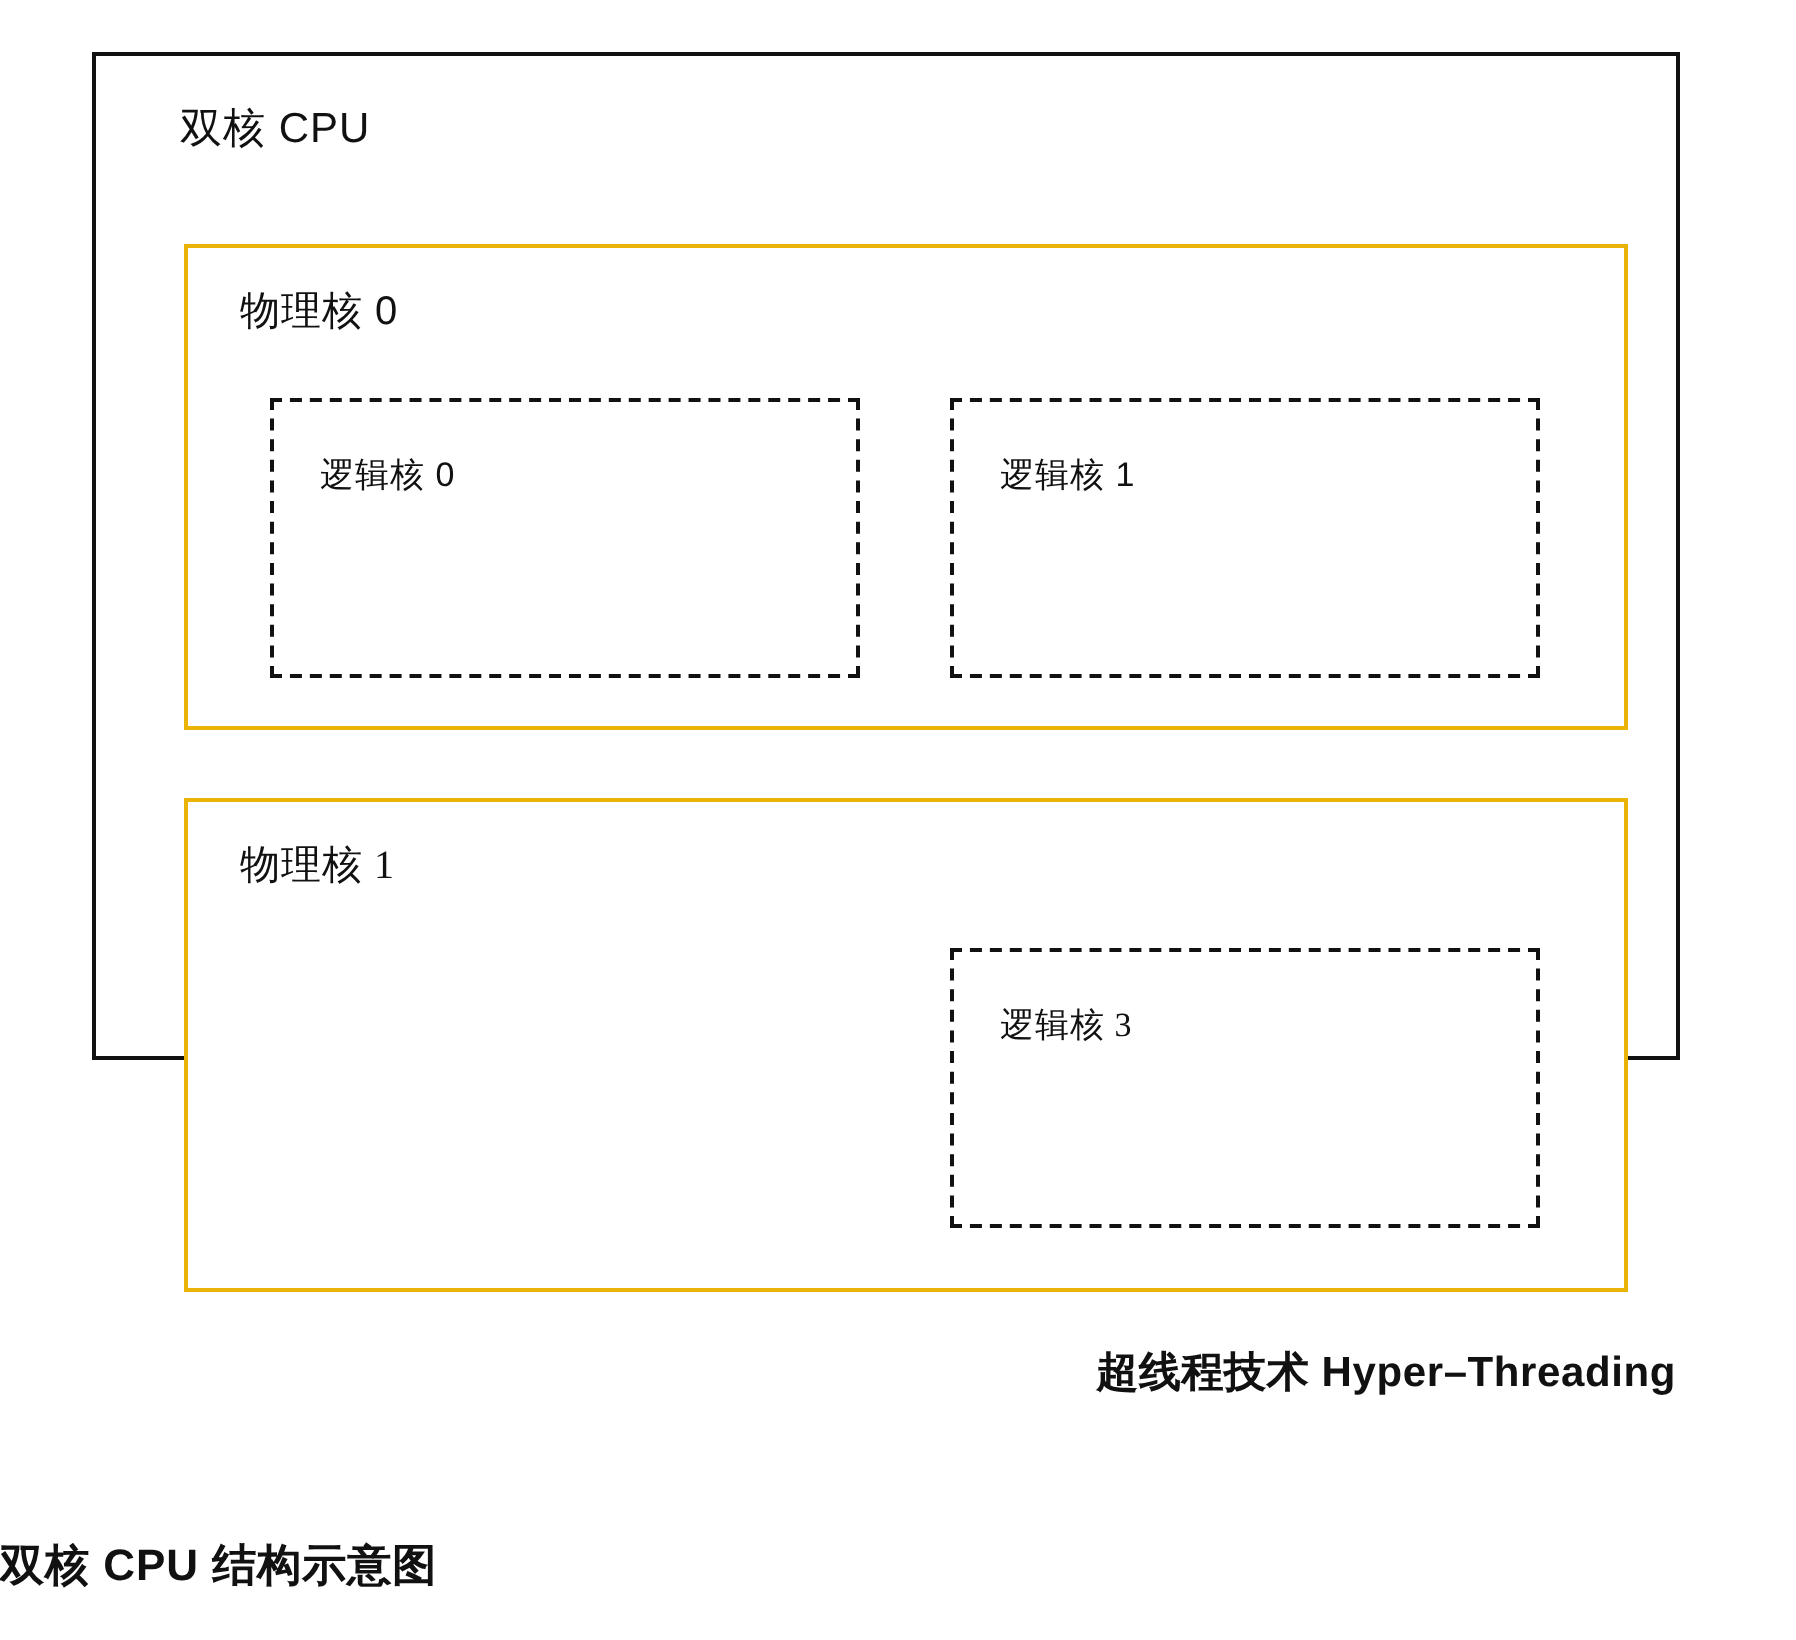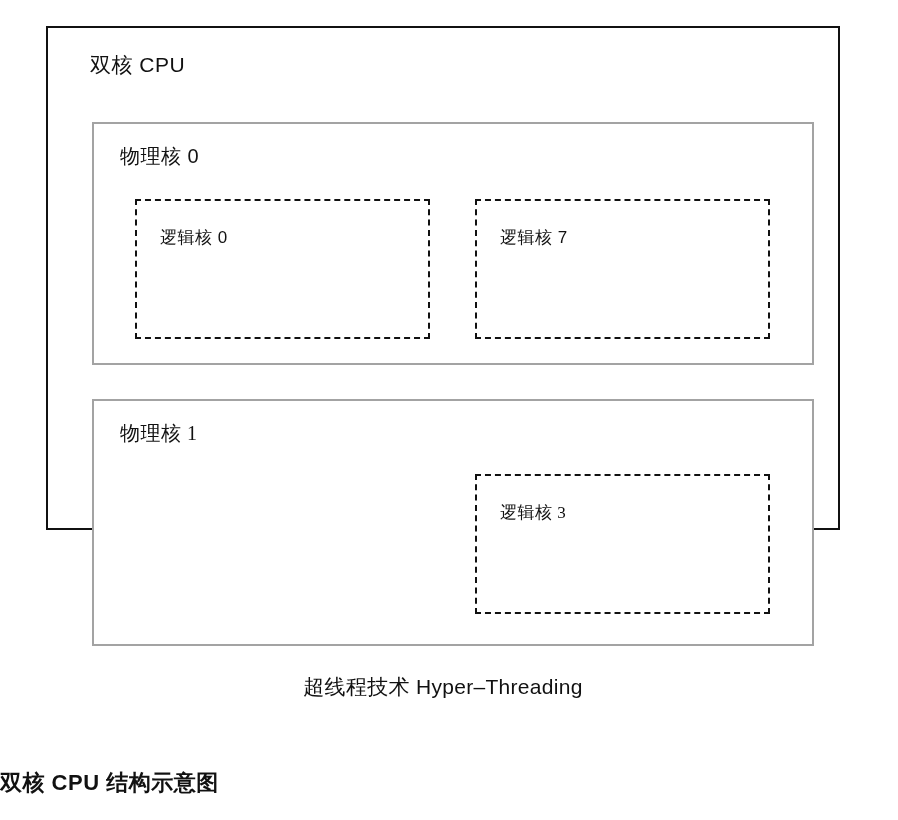--- a/index.html
+++ b/index.html
@@ -32,21 +32,21 @@
     font-size: 21px;
     line-height: 26px;
     letter-spacing: 0.5px;
     white-space: nowrap;
   }
   
   .phys-box {
     position: absolute;
     left: 44px;
     width: 722px;
-    border: 2px solid #a3a3a3;
+    border: 2px solid #eab308;
     background: #ffffff;
   }
   .phys0 { top: 94px;  height: 243px; }
   .phys1 { top: 371px; height: 247px; font-family: Liberation Serif, serif; }
   .phys-label {
     position: absolute;
     left: 26px;
     top: 20px;
     font-size: 20px;
     line-height: 25px;
@@ -73,24 +73,24 @@
     line-height: 25px;
     letter-spacing: 0.5px;
     white-space: nowrap;
   }
   
   .ht-label {
     position: absolute;
     left: 0;
     top: 646px;
     width: 100%;
-    text-align: center;
+    text-align: right;
     font-size: 21px;
     line-height: 26px;
-    font-weight: 400;
+    font-weight: 700;
     letter-spacing: 0.3px;
   }
   
   .caption {
     position: absolute;
     left: 0;
     top: 769px;
     width: 100%;
     text-align: left;
     font-size: 22px;
@@ -107,21 +107,21 @@
   <div class="outer-box">
 
     <div class="cpu-label">双核 CPU</div>
 
     <div class="phys-box phys0">
       <div class="phys-label">物理核 0</div>
       <div class="logical-box logical-a">
         <div class="logical-label">逻辑核 0</div>
       </div>
       <div class="logical-box logical-b">
-        <div class="logical-label">逻辑核 7</div>
+        <div class="logical-label">逻辑核 1</div>
       </div>
     </div>
 
     <div class="phys-box phys1">
       <div class="phys-label">物理核 1</div>
       <div class="logical-box logical-b">
         <div class="logical-label">逻辑核 3</div>
       </div>
     </div>
 

